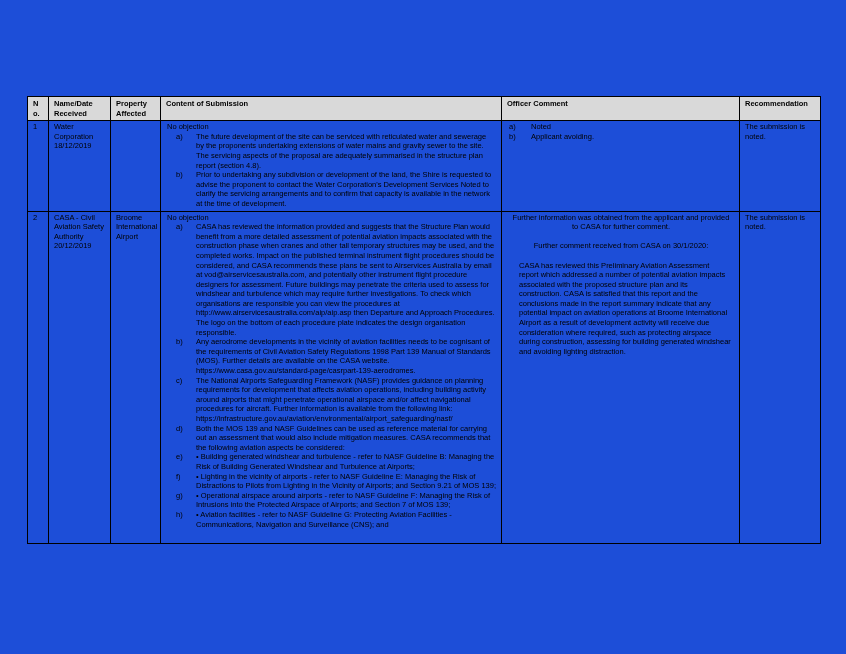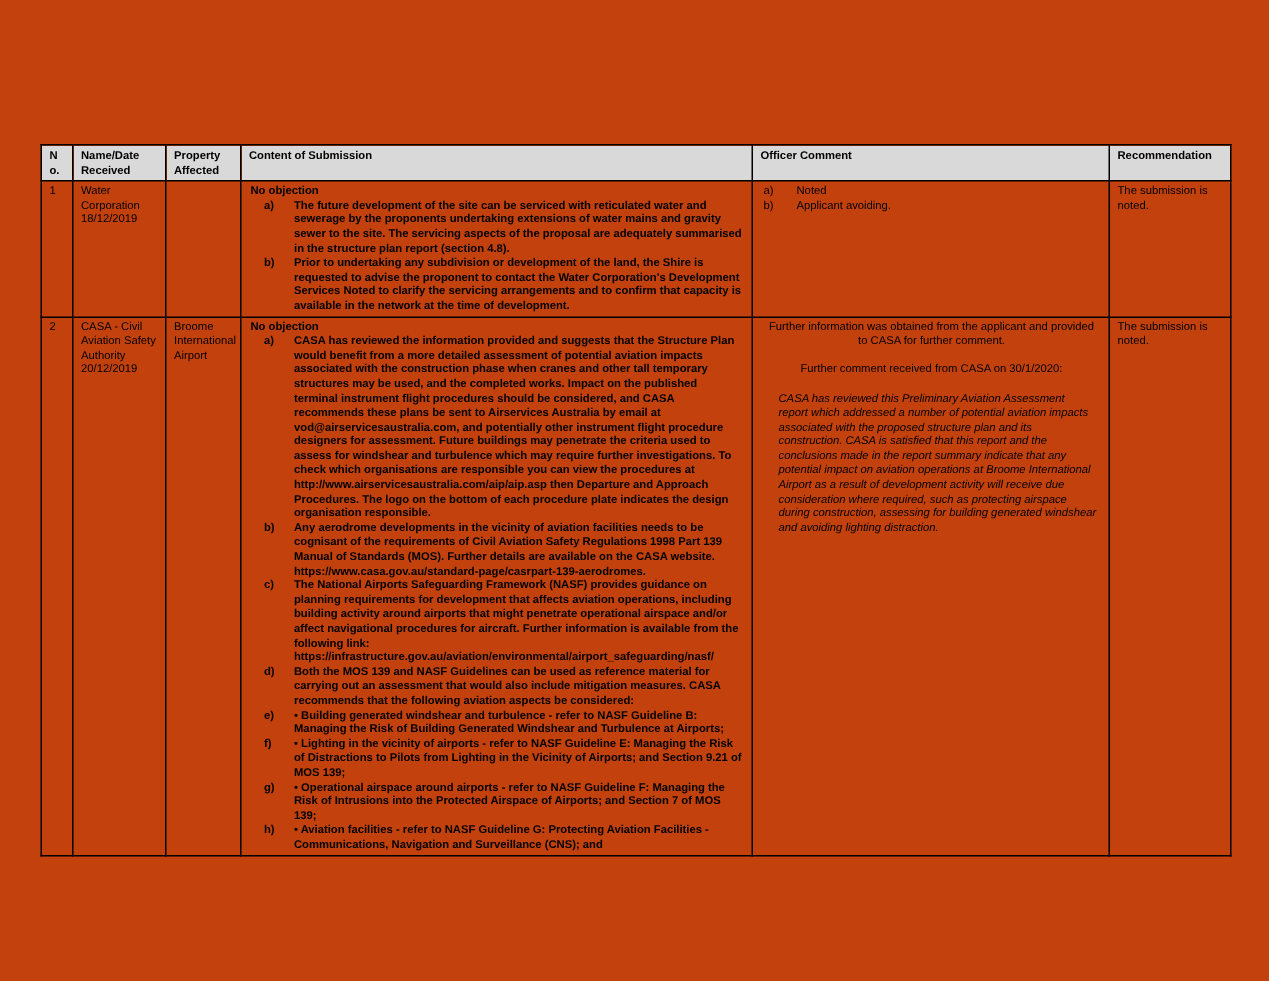--- a/index.html
+++ b/index.html
@@ -1,45 +1,45 @@
 <!DOCTYPE html>
 <html><head>
 <meta charset="utf-8">
 <style>
   html, body { margin:0; padding:0; }
   body {
     width:846px; height:654px; background:#ffffff;
     font-family:"Liberation Sans", sans-serif; color:#000;
   }
-  .page { position:relative; width:846px; height:654px; background:#c2410c; overflow:hidden; }
+  .page { position:relative; width:846px; height:654px; background:#1d4ed8; overflow:hidden; }
 
   table.subs {
     position:absolute; left:27px; top:96px; width:793px;
     border-collapse:collapse; table-layout:fixed;
     font-size:7.5px; line-height:9.6px; color:#000;
   }
   th, td { border:1px solid #000; vertical-align:top; padding:1px 4px 2px 5px; overflow:hidden; }
   th {
     background:#d9d9d9; text-align:left; font-weight:bold;
     height:16px; padding-top:2px;
   }
   th.no-col { word-break:break-all; }
   tr.row-1 { height:86px; }
   tr.row-2 { height:332px; }
 
-  td.content-cell { padding-left:6px; padding-right:5px;font-weight:bold; }
+  td.content-cell { padding-left:6px; padding-right:5px; }
   .list { margin-left:9px; }
   .li { display:flex; }
   .li .lbl { flex:0 0 20px; }
   .li .txt { flex:1; min-width:0; word-wrap:break-word; overflow-wrap:break-word; }
 
   td.officer-cell { padding-left:7px; padding-right:6px; }
   .oc-list .li .lbl { flex:0 0 22px; }
   .para { margin:0 0 9.6px 0;text-align:center; }
-  .quote { font-style:italic; margin:0 2px 10px 10px; }
+  .quote { margin:0 2px 10px 10px; }
 
   td.reco-cell { padding-left:5px; padding-right:4px;margin-left:20px; }
 </style>
 </head>
 <body>
 
 <div class="page">
   <table class="subs">
     <colgroup>
       <col style="width:21px">

